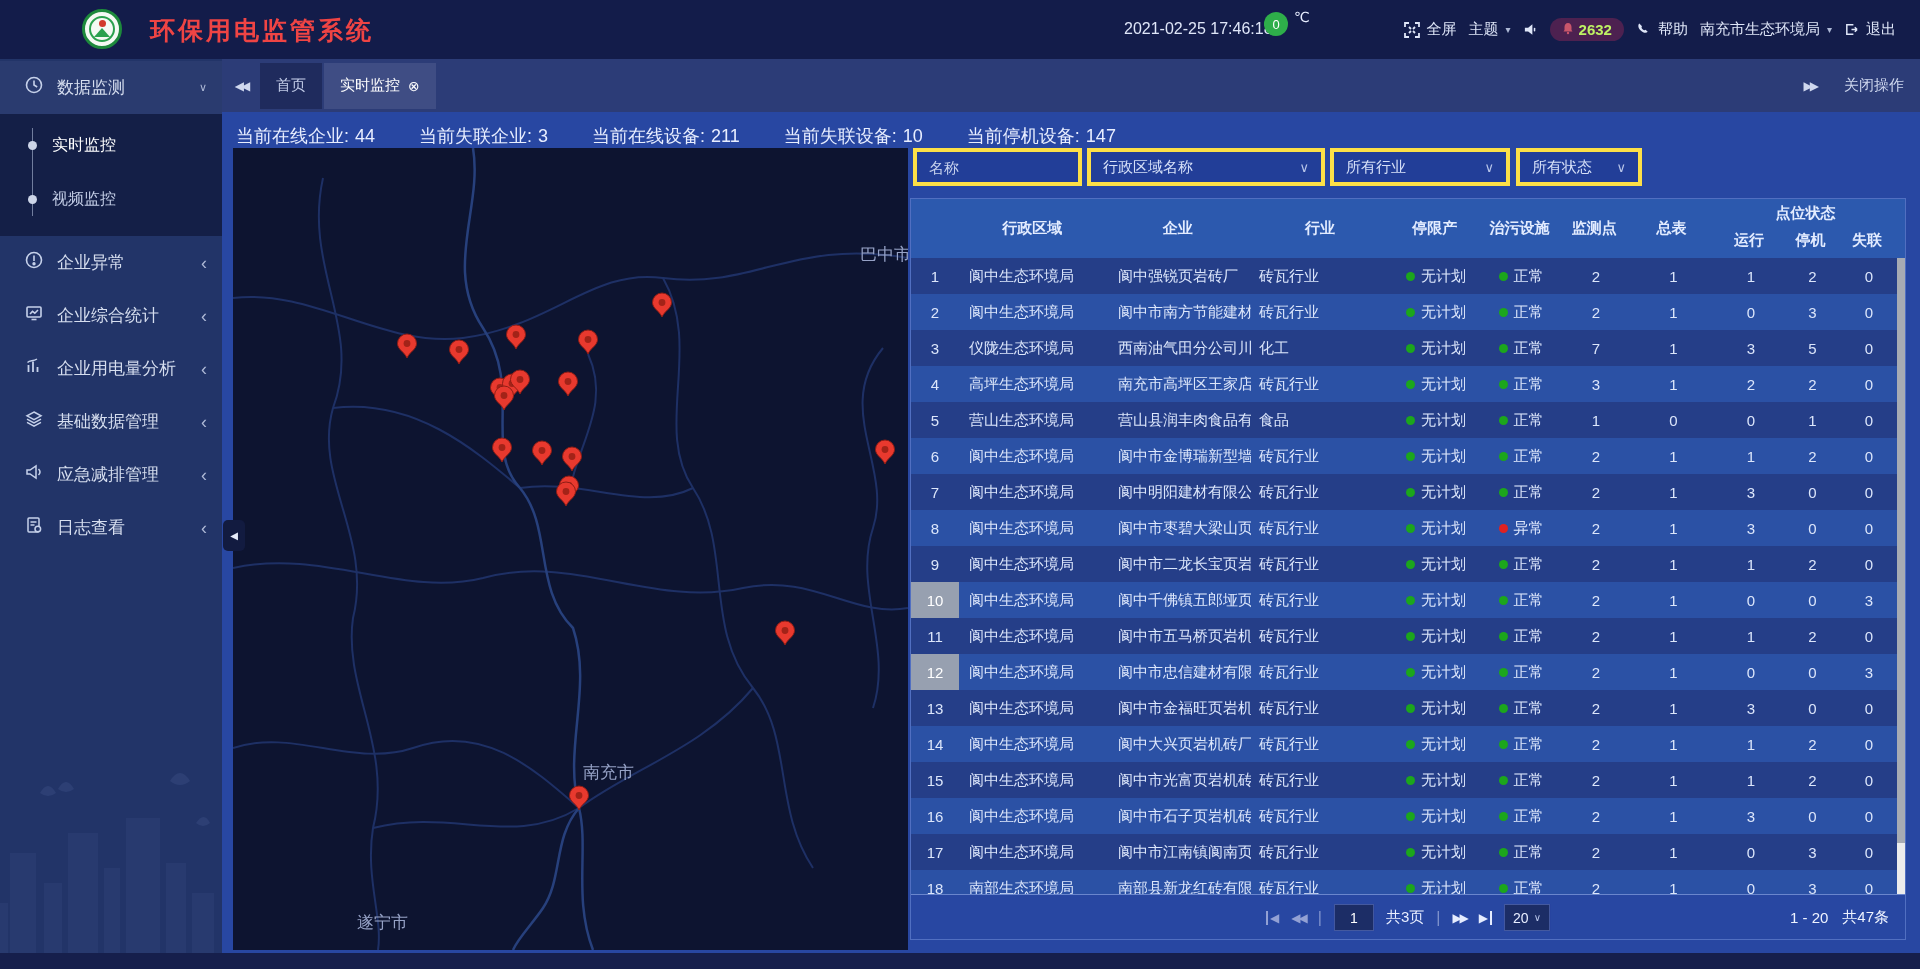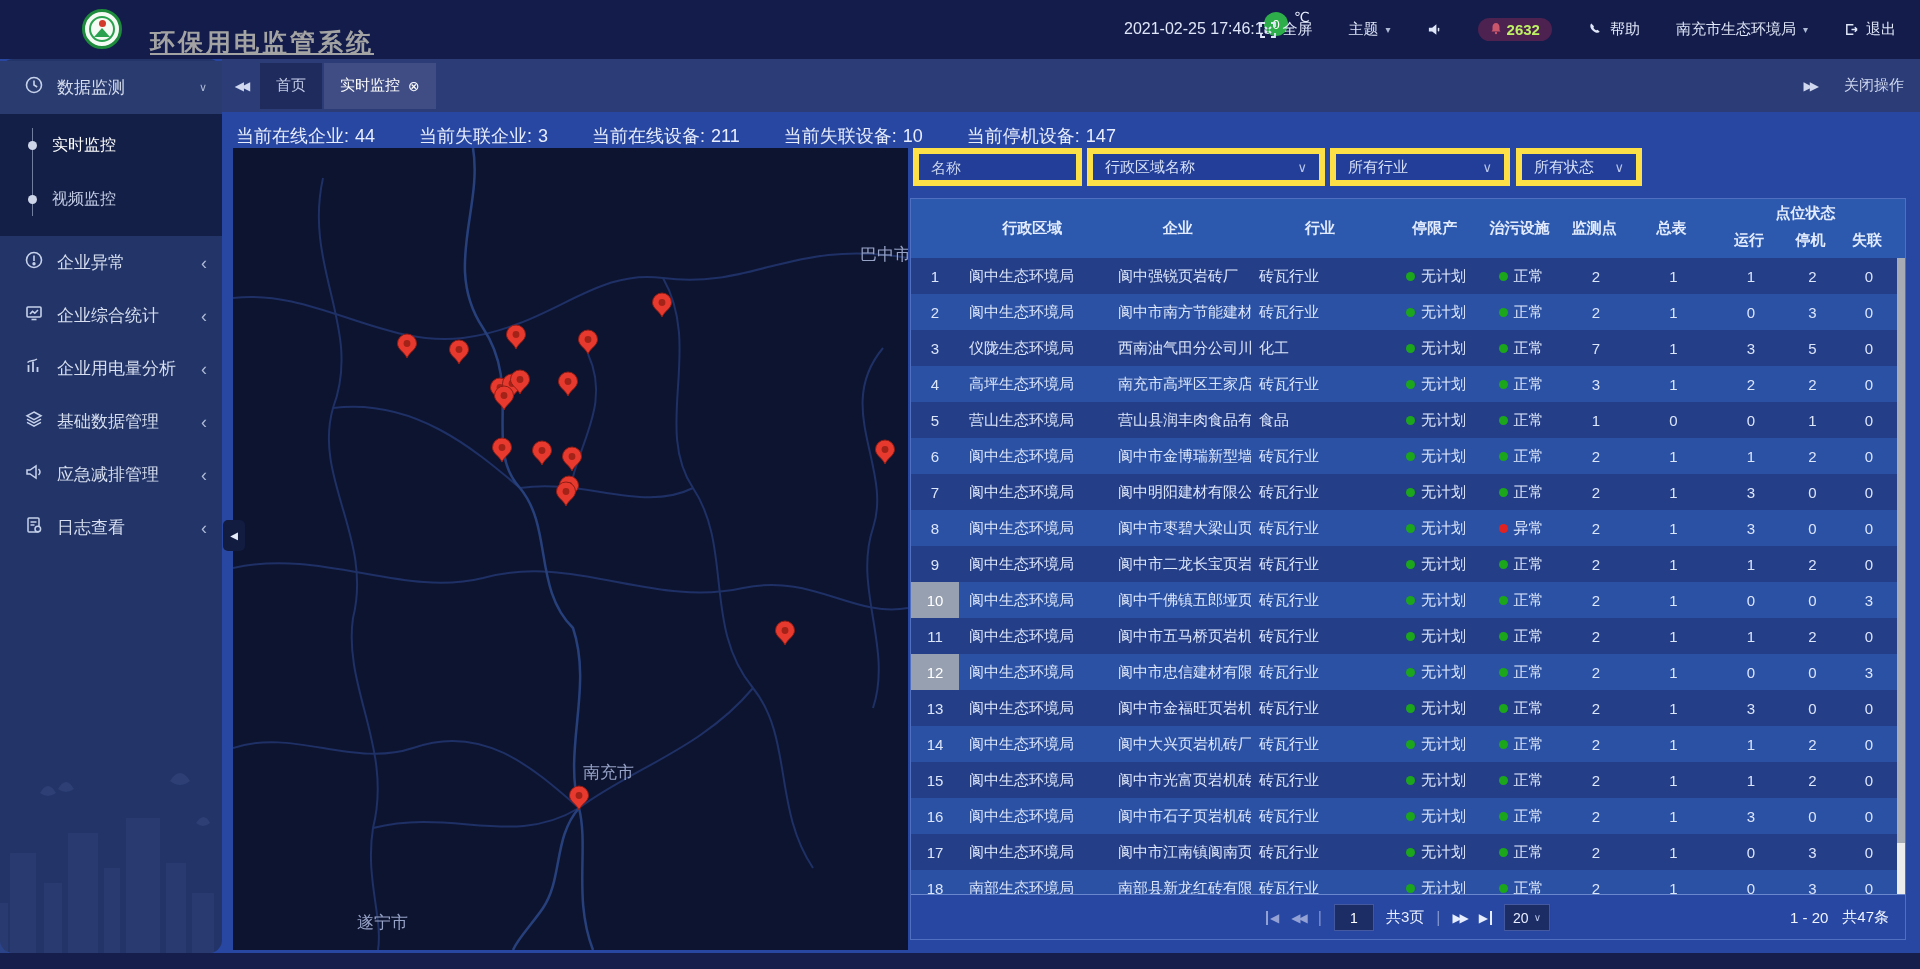--- a/index.html
+++ b/index.html
@@ -8,35 +8,35 @@
           font-family:"Liberation Sans","DejaVu Sans",sans-serif; }
 
   
   .header { position:absolute; left:0; top:0; width:1920px; height:59px; background:#131c4a; z-index:30; }
   .logo { position:absolute; left:82px; top:9px; width:40px; height:40px; border-radius:50%;
           background:#f4faf4; border:3px solid #1d8a3c; display:flex; align-items:center; justify-content:center; }
   .logo-inner { width:26px; height:26px; border-radius:50%; border:2px solid #2aa14e; position:relative; }
   .logo-inner::before { content:""; position:absolute; left:8px; top:2px; width:7px; height:7px; border-radius:50%; background:#d23a2c; }
   .logo-inner::after  { content:""; position:absolute; left:3px; top:10px; width:0; height:0;
                         border-left:8px solid transparent; border-right:8px solid transparent; border-bottom:9px solid #2aa14e; }
-  .app-title { position:absolute; left:150px; top:26px; font-size:25px; font-weight:bold; color:#a3a3a3; letter-spacing:3px;text-decoration:underline; }
+  .app-title { position:absolute; left:150px; top:14px; font-size:25px; font-weight:bold; color:#ef4444; letter-spacing:3px; }
   .header-datetime { position:absolute; left:1124px; top:20px; font-size:16px; color:#dfe6f8; }
   .temp-wrap { position:absolute; left:1264px; top:9px; display:flex; align-items:flex-start; gap:6px; }
   .temp-circle { width:24px; height:24px; border-radius:50%; background:#2eae4a; color:#fff; font-size:13px;
                  display:flex; align-items:center; justify-content:center; margin-top:3px; }
   .temp-unit { color:#e8eeff; font-size:14px; }
-  .header-right { position:absolute; right:24px; top:0; height:59px; display:flex; align-items:center; gap:36px; }
+  .header-right { position:absolute; right:24px; top:0; height:59px; display:flex; align-items:center; gap:12px; }
   .hr-item { display:flex; align-items:center; gap:7px; color:#dfe6f8; font-size:15px; cursor:pointer; white-space:nowrap; }
   .hr-item svg { display:block; }
   .badge-pill { display:flex; align-items:center; gap:5px; background:#4d2150; border-radius:12px;
                 padding:3px 12px; color:#bef264; font-size:15px; font-weight:bold; }
   .caret { font-size:10px; color:#aeb9d6; }
 
   
-  .sidebar { position:absolute; left:0; top:59px; width:222px; height:894px; background:#223468; z-index:20;border-radius:13px; }
+  .sidebar { position:absolute; left:0; top:59px; width:222px; height:894px; background:#223468; z-index:20; }
   .side-item { height:53px; display:flex; align-items:center; padding-left:24px; gap:13px;
                color:#d6deef; font-size:17px; cursor:pointer; position:relative; }
   .side-item.first { background:#2a3b6f; margin-top:2px; }
   .side-item .chev { margin-left:auto; margin-right:15px; color:#aeb9d6; }
   .chev-open { font-size:11px; }
   .chev-closed { font-size:18px; line-height:1; }
   .side-sub { background:#141f47; position:relative; padding:4px 0 10px; }
   .side-sub::before { content:""; position:absolute; left:32px; top:14px; bottom:20px; width:1px; background:rgba(190,202,230,.55); }
   .sub-item { height:54px; display:flex; align-items:center; padding-left:28px; color:#c3cde6; font-size:16px; cursor:pointer; position:relative; }
   .sub-item .dot { width:9px; height:9px; border-radius:50%; background:#cdd5e8; margin-right:15px; position:relative; z-index:2; }
@@ -64,21 +64,21 @@
 
   
   .map-panel { position:absolute; left:11px; top:36px; width:675px; height:802px; background:#0d1430; overflow:hidden; }
   .collapse-handle { position:absolute; left:1px; top:408px; width:22px; height:31px; background:#121b40;
                      border-radius:5px; display:flex; align-items:center; justify-content:center;
                      color:#e6ecfa; font-size:10px; cursor:pointer; z-index:5; }
 
   
   .right-panel { position:absolute; left:688px; top:36px; width:998px; height:792px; }
   .filter-row { position:absolute; left:0; top:0; height:38px; width:998px; }
-  .filter-box { position:absolute; top:0; height:38px; background:#223e98; border:6px solid #fde047;
+  .filter-box { position:absolute; top:0; height:38px; background:#223e98; border:4px solid #fde047;
                 display:flex; align-items:center; padding:0 12px; color:#d6e0f8; font-size:15px; cursor:pointer; }
   .filter-box .fchev { margin-left:auto; color:#b9c6ea; font-size:13px; }
   #f-name { left:3px; width:169px; }
   #f-name input { background:transparent; border:none; outline:none; color:#d6e0f8; font-size:15px; width:100%;
                   font-family:"Liberation Sans","DejaVu Sans",sans-serif; }
   #f-name input::placeholder { color:#c9d4ee; opacity:1; }
   #f-region { left:177px; width:238px; }
   #f-industry { left:420px; width:180px; }
   #f-status { left:606px; width:126px; }
 

